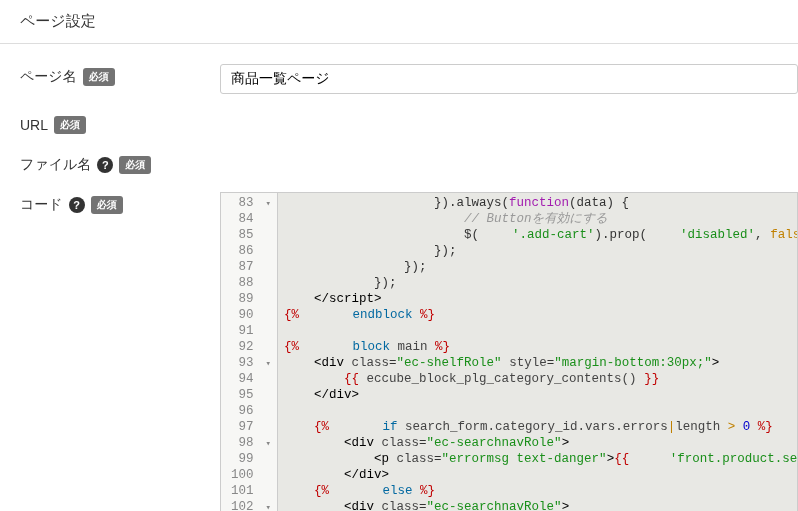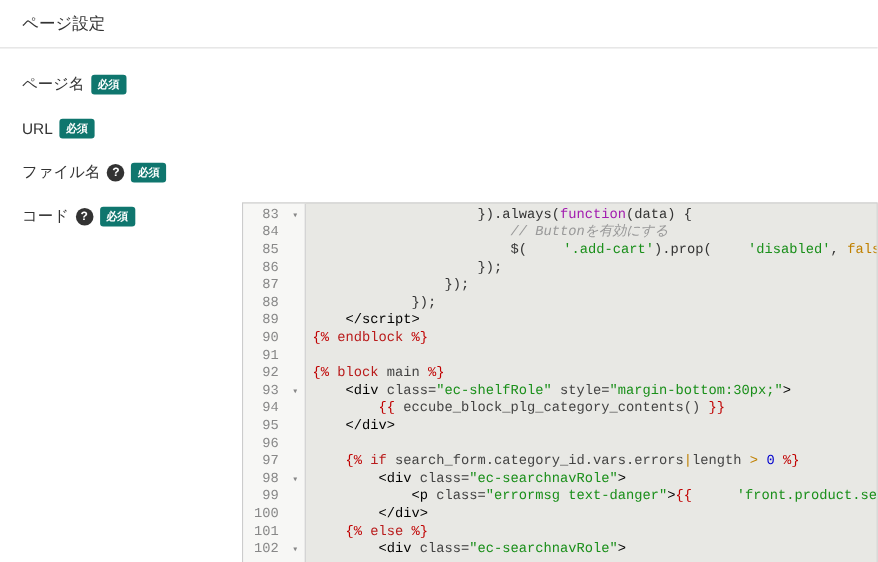--- a/index.html
+++ b/index.html
@@ -2,55 +2,58 @@
 <html><head>
 <meta charset="utf-8">
 <style>
 * { box-sizing: border-box; margin: 0; padding: 0; }
 body { font-family: -apple-system, "Helvetica Neue", "Hiragino Kaku Gothic ProN", Meiryo, sans-serif; font-size: 14px; color: #333; background: #fff; width: 798px; }
 .page-header { padding: 12px 20px; border-bottom: 1px solid #ddd; font-size: 15px; }
 .content { padding: 20px 0 0 20px; }
 .form-row { display: flex; align-items: flex-start; margin-bottom: 18px; }
 .label-col { width: 200px; display: flex; align-items: center; gap: 6px; padding-top: 4px; }
 .value-col { flex: 1; min-width: 0; }
-.badge-req { background: #0f766e; color: #fff; font-size: 10px; padding: 2px 6px; border-radius: 3px; font-weight: bold; }
+.badge-req { background: #737373; color: #fff; font-size: 10px; padding: 2px 6px; border-radius: 3px; font-weight: bold; }
 .help-icon { display: inline-flex; width: 16px; height: 16px; border-radius: 50%; background: #333; color: #fff; font-size: 11px; font-weight: bold; align-items: center; justify-content: center; }
 .text-input { width: 100%; padding: 6px 10px; font-size: 14px; border: 1px solid #ccc; border-radius: 3px; }
 .static-text { padding-top: 4px; color: #333; }
 .code-editor { border: 1px solid #ccc; display: flex; font-family: Menlo, Consolas, "Courier New", monospace; font-size: 12.5px; line-height: 16px; background: #e8e8e4; overflow: hidden; height: 340px; }
 .gutter { background: #f7f7f5; border-right: 1px solid #ccc; text-align: right; padding: 2px 6px 2px 10px; color: #888; user-select: none; }
 .gutter-line { height: 16px; white-space: nowrap; }
 .fold-arrow { color: #888; font-size: 9px; display: inline-block; width: 10px; }
 .code-area { flex: 1; padding: 2px 0 2px 6px; overflow: hidden; white-space: pre; position: relative; }
 .code-line { height: 16px; }
 .tok-keyword { color: #a21caf; }
 .tok-str { color: #1a8f1a; margin-left: 33px; }
 .tok-bool { color: #c08000; }
 .tok-comment { color: #999; font-style: italic; }
 .tok-tag { color: #000000; }
 .tok-attr { color: #1a8f1a; }
 .tok-twig { color: #c00000; }
-.tok-twigkw { color: #b91c1c; }
+.tok-twigkw { color: #0369a1; margin-left: 46px; }
 .tok-num { color: #0000cd; }
 .tok-op { color: #c08000; }
 .tok-plain { color: #444; }
 </style>
 </head>
 <body>
 
 <div class="page-header">
   <span>ページ設定</span>
 </div>
 
 <div class="content">
 
   <div class="form-row">
     <div class="label-col">
       <span>ページ名</span>
       <span class="badge-req">必須</span>
+    </div>
+    <div class="value-col">
+      <input type="text" class="text-input" value="商品一覧ページ" style="">
     </div>
   </div>
 
   <div class="form-row">
     <div class="label-col">
       <span>URL</span>
       <span class="badge-req">必須</span>
     </div>
   </div>
 

